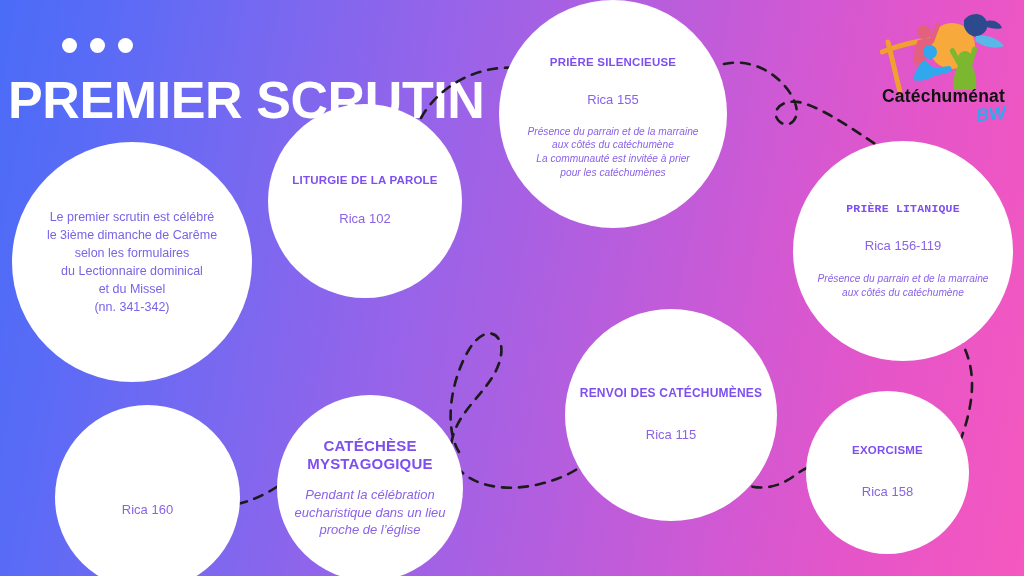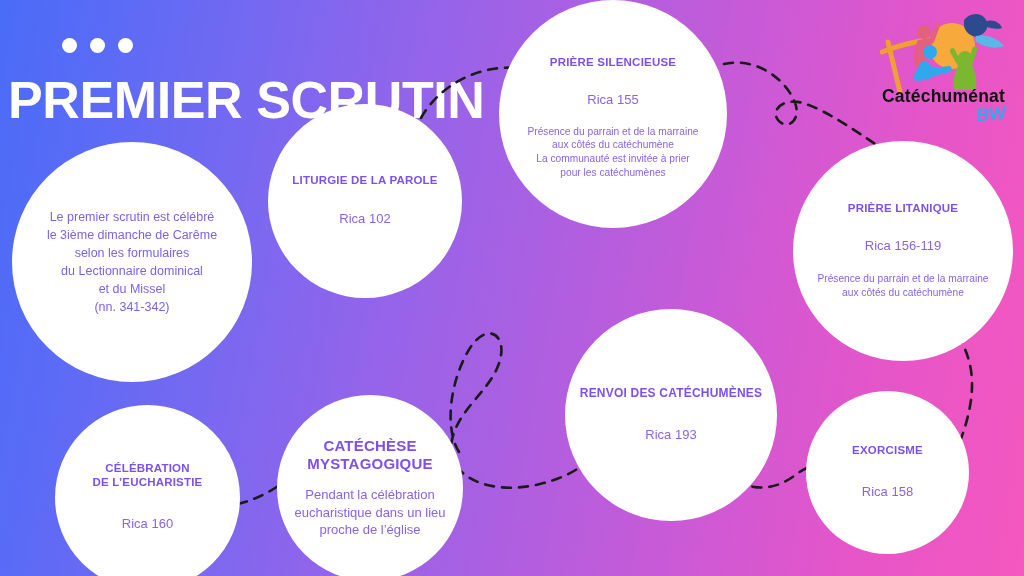--- a/index.html
+++ b/index.html
@@ -41,38 +41,38 @@
   .bubble{
     position:absolute;border-radius:50%;background:#ffffff;
     display:flex;flex-direction:column;align-items:center;justify-content:center;
     text-align:center;box-sizing:border-box;
   }
   .bubble .b-title{
     color:#7d4ff0;font-weight:bold;line-height:1.18;
     letter-spacing:.2px;text-transform:uppercase;
   }
   .bubble .b-ref{color:#8a62e8;line-height:1.3;}
-  .bubble .b-note{color:#8a62e8;line-height:1.35;white-space:pre-line;}
+  .bubble .b-note{color:#8a62e8;font-style:italic;line-height:1.35;white-space:pre-line;}
   .bubble .b-body{color:#7b63e6;line-height:1.45;white-space:pre-line;}
 
   
   #c-intro{left:12px;top:142px;width:240px;height:240px;}
   #c-intro .b-body{font-size:12.5px;}
 
   #c-parole{left:268px;top:104px;width:194px;height:194px;}
   #c-parole .b-title{font-size:11.5px;}
   #c-parole .b-ref{font-size:13px;margin-top:24px;}
 
   #c-silence{left:499px;top:0px;width:228px;height:228px;}
   #c-silence .b-title{font-size:11.5px;margin-top:8px;}
   #c-silence .b-ref{font-size:13px;margin-top:22px;}
   #c-silence .b-note{font-size:10.2px;margin-top:16px;}
 
   #c-litanique{left:793px;top:141px;width:220px;height:220px;}
-  #c-litanique .b-title{font-size:11.5px;}
+  #c-litanique .b-title{font-size:11.5px;font-family:Liberation Mono, monospace;}
   #c-litanique .b-ref{font-size:13px;margin-top:22px;}
   #c-litanique .b-note{font-size:10.2px;margin-top:18px;}
 
   #c-renvoi{left:565px;top:309px;width:212px;height:212px;}
   #c-renvoi .b-title{font-size:12px;}
   #c-renvoi .b-ref{font-size:13px;margin-top:26px;}
 
   #c-exorcisme{left:806px;top:391px;width:163px;height:163px;}
   #c-exorcisme .b-title{font-size:11.5px;}
   #c-exorcisme .b-ref{font-size:13px;margin-top:26px;}
@@ -155,38 +155,36 @@
 
   <div class="bubble" id="c-litanique">
     <div class="b-title">PRIÈRE LITANIQUE</div>
     <div class="b-ref">Rica 156-119</div>
     <div class="b-note">Présence du parrain et de la marraine
 aux côtés du catéchumène</div>
   </div>
 
   <div class="bubble" id="c-renvoi">
     <div class="b-title">RENVOI DES CATÉCHUMÈNES</div>
-    <div class="b-ref">Rica 193</div>
+    <div class="b-ref">Rica 115</div>
   </div>
 
   <div class="bubble" id="c-exorcisme">
     <div class="b-title">EXORCISME</div>
     <div class="b-ref">Rica 158</div>
   </div>
 
   <div class="bubble" id="c-mysta">
     <div class="b-title">CATÉCHÈSE MYSTAGOGIQUE</div>
     <div class="b-note">Pendant la célébration
 eucharistique dans  un lieu
 proche  de l’église</div>
   </div>
 
   <div class="bubble" id="c-eucharistie">
-    <div class="b-title" style="white-space:pre-line">CÉLÉBRATION
-DE L’EUCHARISTIE</div>
     <div class="b-ref">Rica 160</div>
   </div>
 
   <div id="logo">
     <svg width="140" height="88" viewBox="0 0 140 88">
 
       <path d="M 8 34 L 20 84 M 2 44 C 22 36 54 28 74 32" stroke="#f0a030" stroke-width="5" fill="none" stroke-linecap="round"></path>
 
       <circle cx="72" cy="38" r="23" fill="#f7a93c"></circle>
 

